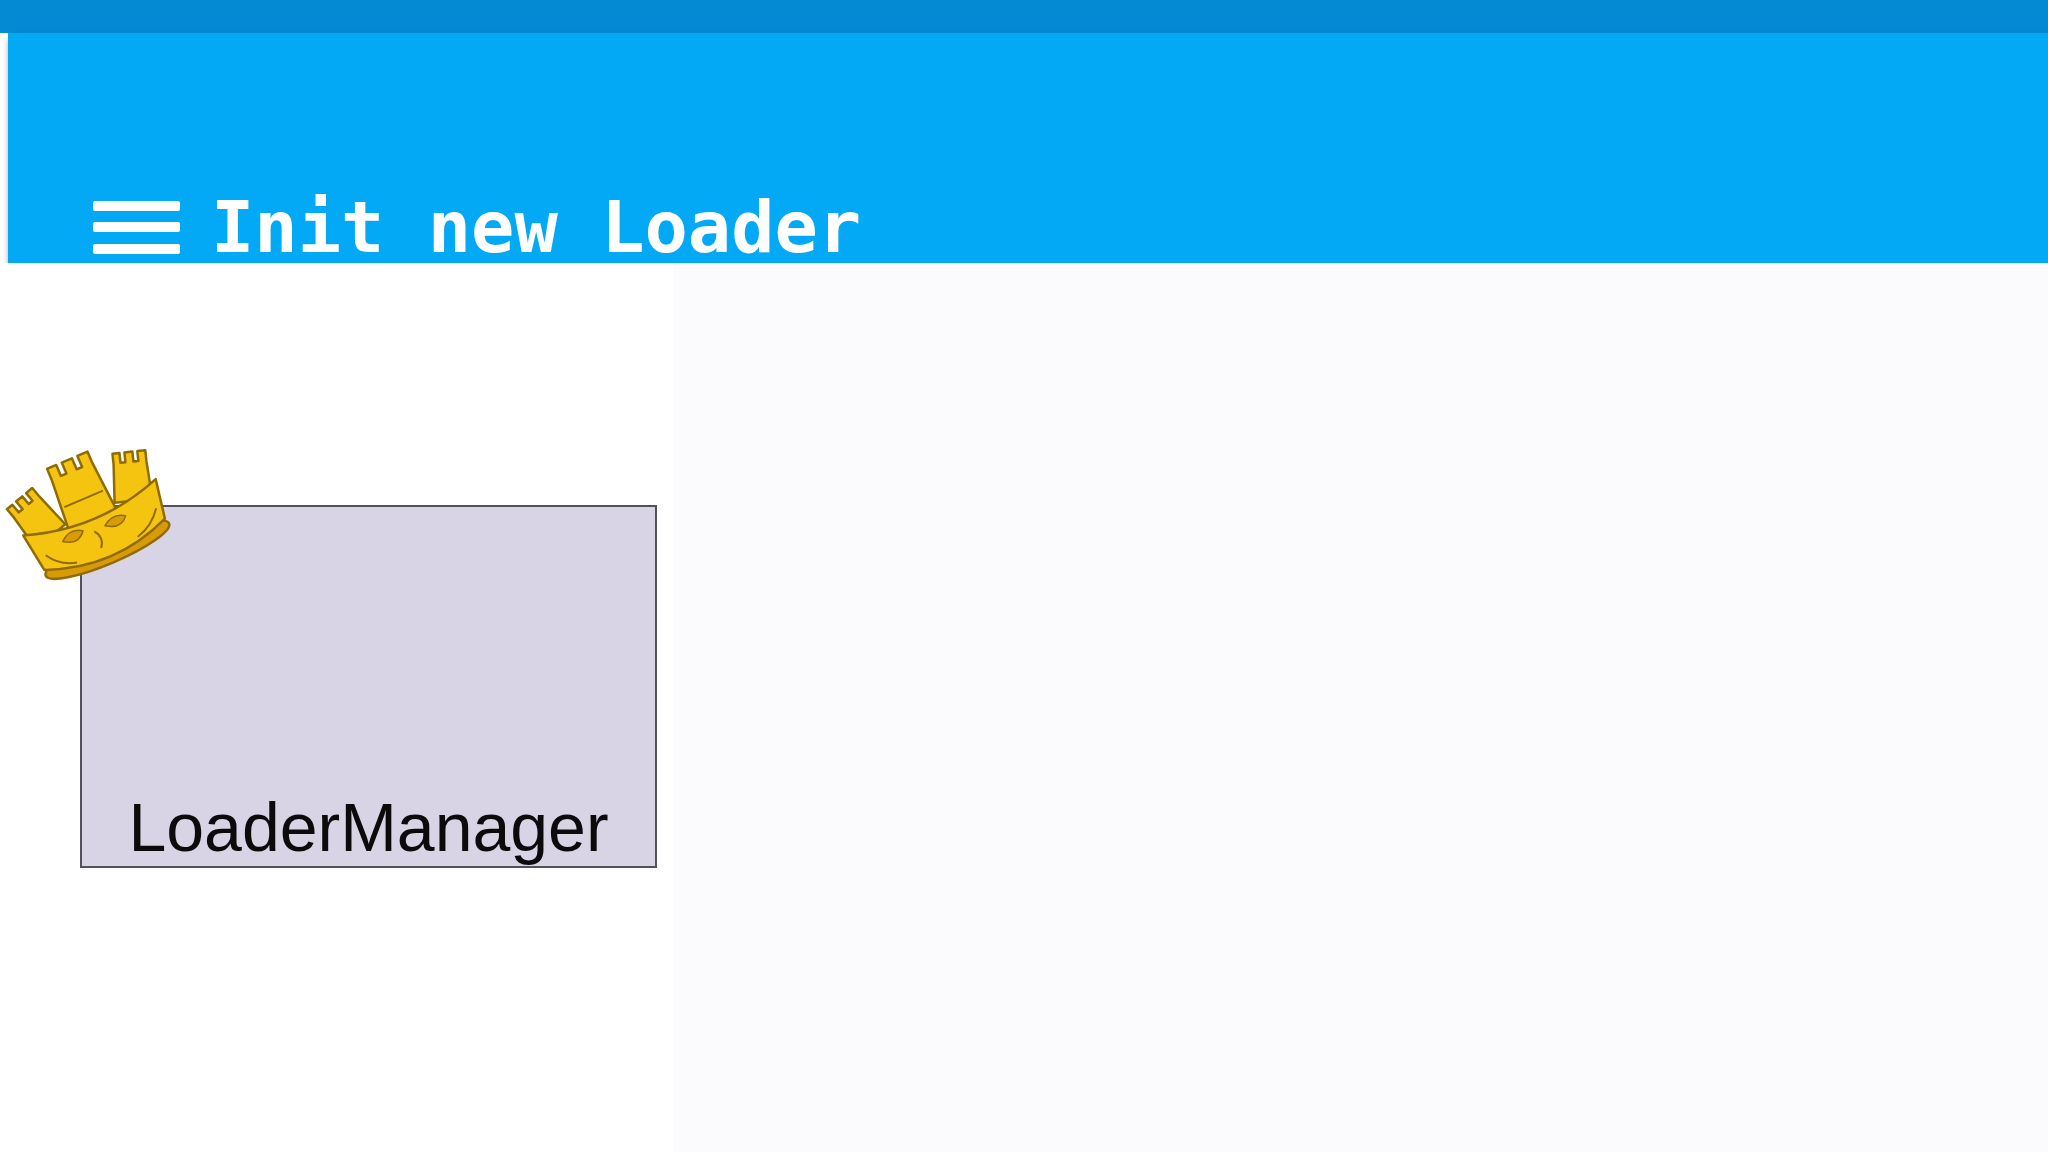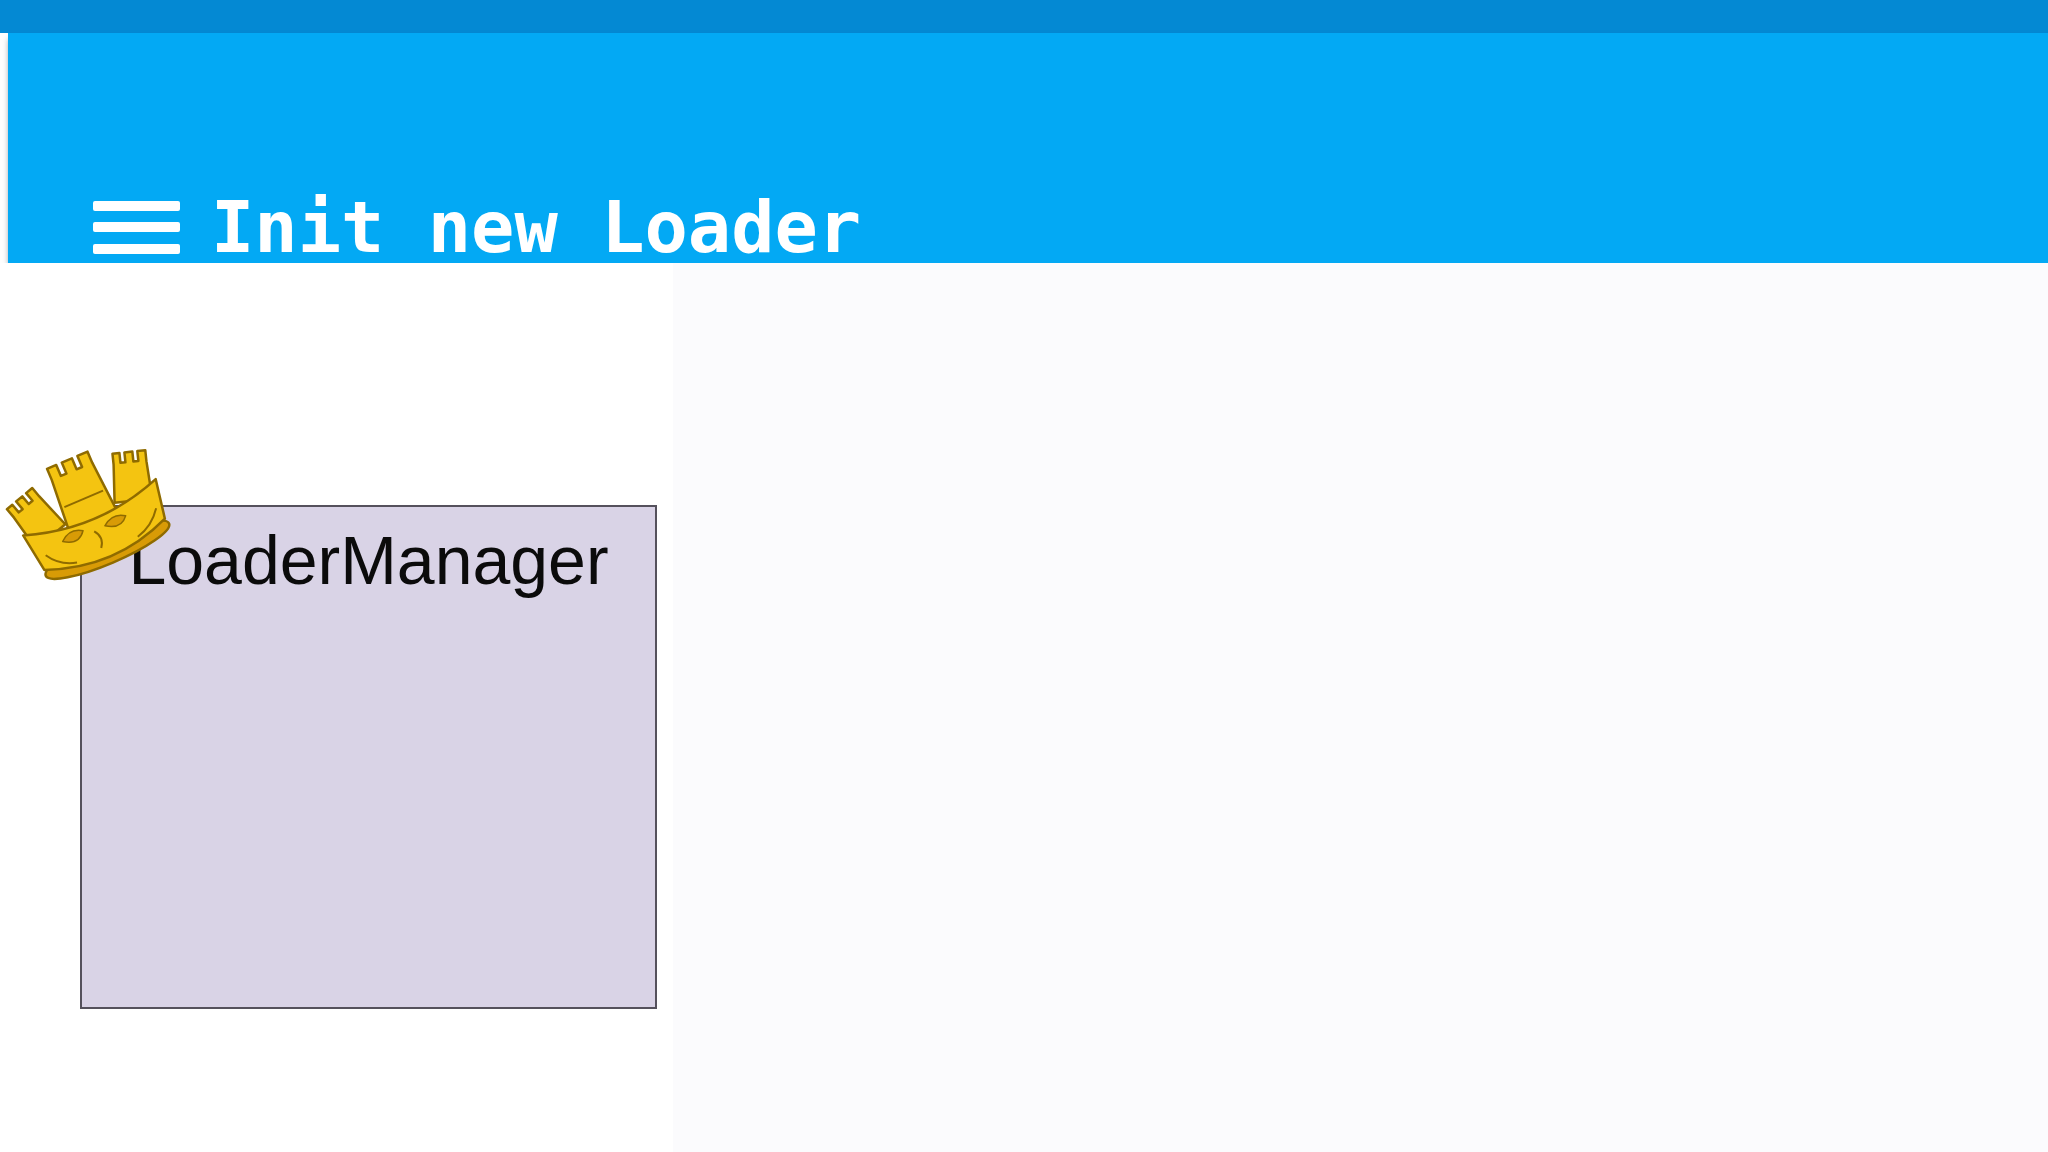--- a/index.html
+++ b/index.html
@@ -68,25 +68,25 @@
     background: #ffffff;
   }
   .canvas-right-shade {
     position: absolute; left: 673px; top: 0;
     right: 0; bottom: 0;
     background: #fbfbfd;
   }
   .node {
     position: absolute;
     left: 80px; top: 242px;
-    width: 577px; height: 504px;
+    width: 577px; height: 363px;
     background: var(--node-fill);
     border: 2px solid var(--node-border);
     display: flex;
-    align-items: flex-start;
+    align-items: flex-end;
     justify-content: center;
     cursor: pointer;
   }
   .node-label {
     font-family: "Liberation Sans", sans-serif;
     font-size: 68px;
     color: var(--node-text);
     padding-top: 14px;
     letter-spacing: 0;
   }

